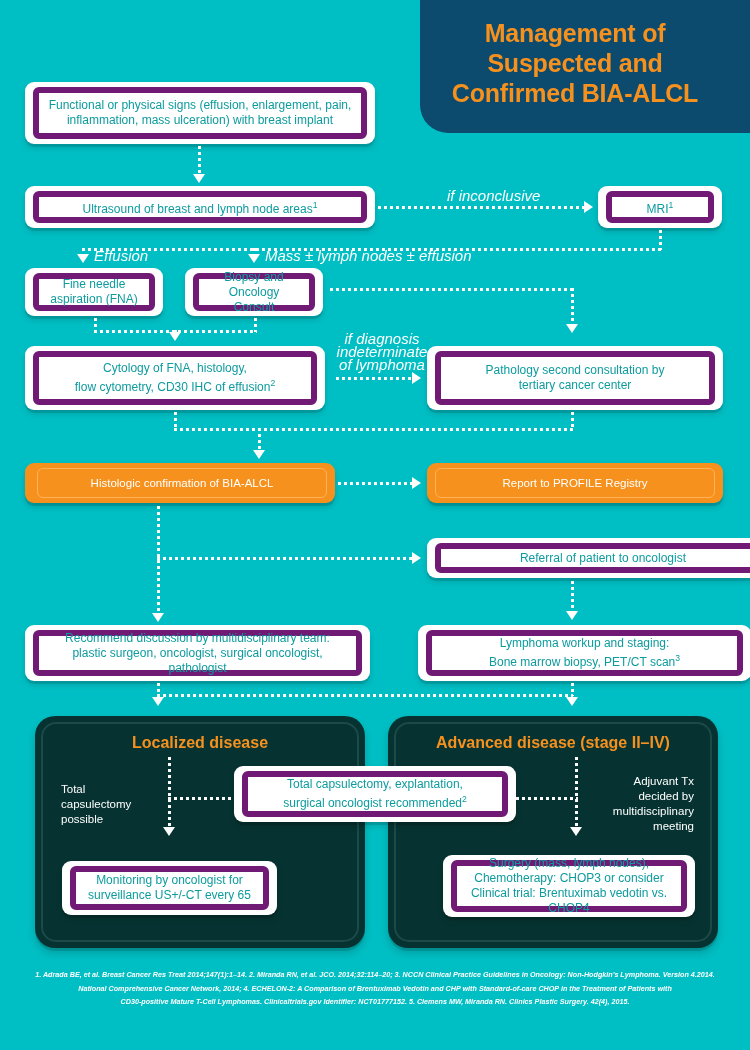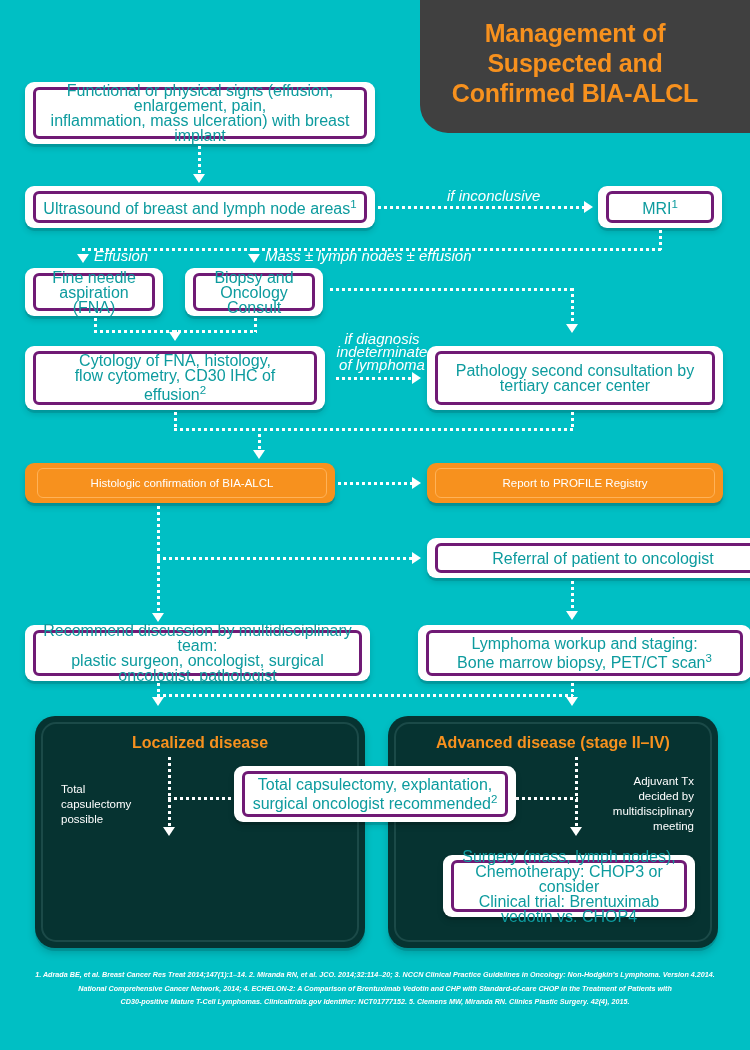--- a/index.html
+++ b/index.html
@@ -9,21 +9,21 @@
     font-family:"Liberation Sans", sans-serif;
     overflow:hidden;
     position:relative;
   }
   #canvas{position:relative;width:750px;height:1050px;}
 
   
   .header-panel{
     position:absolute;
     left:420px;top:0;width:330px;height:133px;
-    background:#404040;
+    background:#0c4a6e;
     border-bottom-left-radius:28px;
   }
   .header-title{
     position:absolute;
     left:0;top:18px;width:310px;
     text-align:center;
     color:#f7911e;
     font-size:25px;
     font-weight:bold;
     line-height:30px;
@@ -34,27 +34,27 @@
   .box{
     position:absolute;
     background:#ffffff;
     border-radius:9px;
     box-shadow:0 3px 0 rgba(0,0,0,0.10), 0 4px 6px rgba(0,0,0,0.14);
     display:flex;align-items:center;justify-content:center;
     box-sizing:border-box;
     padding:5px 8px;
   }
   .box .inner{
-    border:3px solid #701a75;
+    border:6px solid #701a75;
     border-radius:6px;
     width:100%;height:100%;
     display:flex;align-items:center;justify-content:center;
     text-align:center;
     color:#0d9b9e;
-    font-size:16px;
+    font-size:12px;
     line-height:15px;
     box-sizing:border-box;
     padding:2px 6px;
   }
   .box.orange{background:#f7911e;box-shadow:0 3px 0 rgba(0,0,0,0.12), 0 4px 6px rgba(0,0,0,0.16);}
   .box.orange .inner{border:1px solid #ffb257;color:#ffffff;font-size:11.5px;}
 
   
   .panel{
     position:absolute;
@@ -300,20 +300,28 @@
         <span>capsulectomy</span><br>
         <span>possible</span>
       </div>
     </div>
   </div>
 
   <div class="vline" style="left:168px;top:757px;height:72px;"></div>
   <div class="arrow-down" style="left:163px;top:827px;"></div>
   <div class="hline" style="left:168px;top:797px;width:70px;"></div>
 
+  <div class="box" style="left:62px;top:861px;width:215px;height:54px;">
+    <div class="inner">
+      <span>
+        <span>Monitoring by oncologist for</span><br>
+        <span>surveillance US+/-CT every 65</span>
+      </span>
+    </div>
+  </div>
 
   <div class="panel" style="left:388px;top:716px;width:330px;height:232px;">
     <div class="panel-inner">
       <div class="panel-title">Advanced disease (stage II–IV)</div>
       <div class="panel-note" style="right:16px;top:50px;width:120px;text-align:right;">
         <span>Adjuvant Tx</span><br>
         <span>decided by</span><br>
         <span>multidisciplinary</span><br>
         <span>meeting</span>
       </div>

